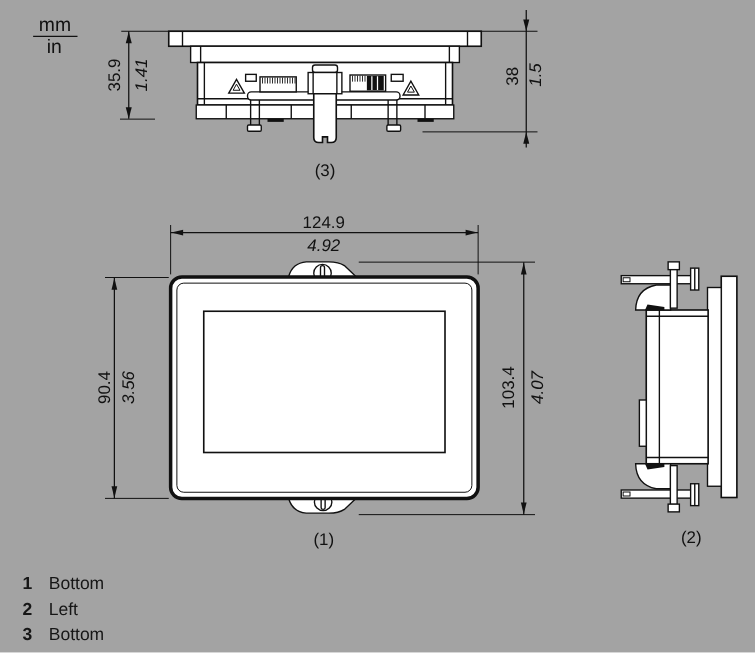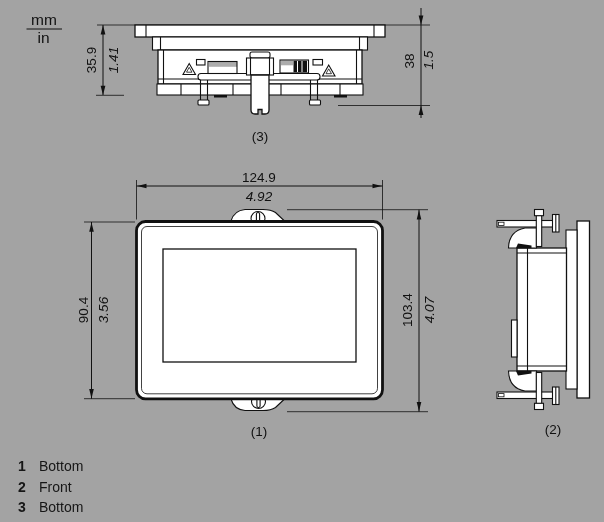--- a/index.html
+++ b/index.html
@@ -207,20 +207,20 @@
     </g>
   </svg>
 
   <div class="legend">
     <div class="row">
       <span class="num">1</span>
       <span class="lbl">Bottom</span>
     </div>
     <div class="row">
       <span class="num">2</span>
-      <span class="lbl">Front</span>
+      <span class="lbl">Left</span>
     </div>
     <div class="row">
       <span class="num">3</span>
       <span class="lbl">Bottom</span>
     </div>
   </div>
 </div>
 
 </body></html>

